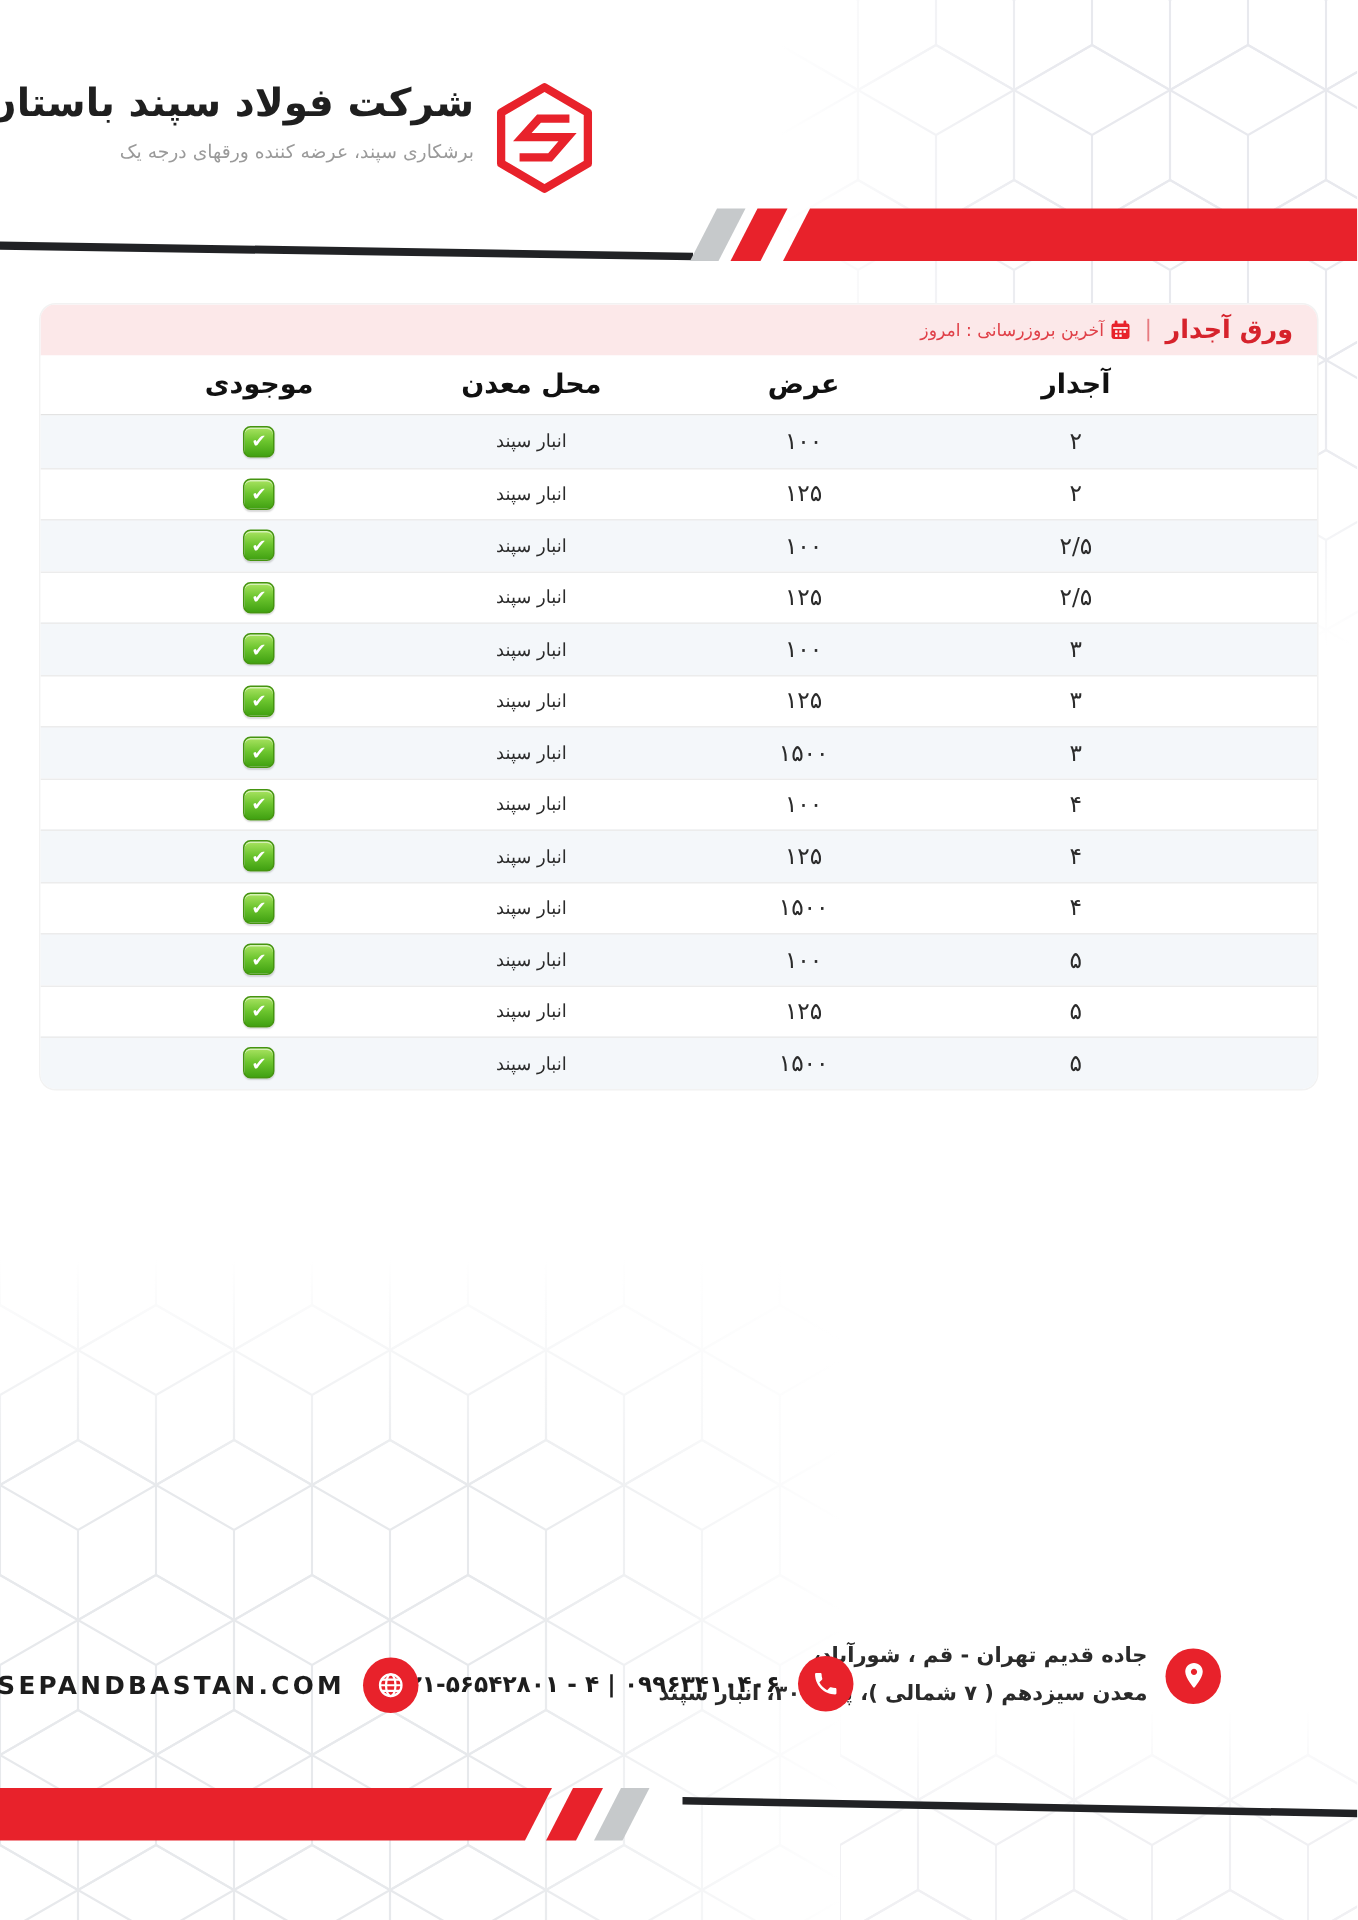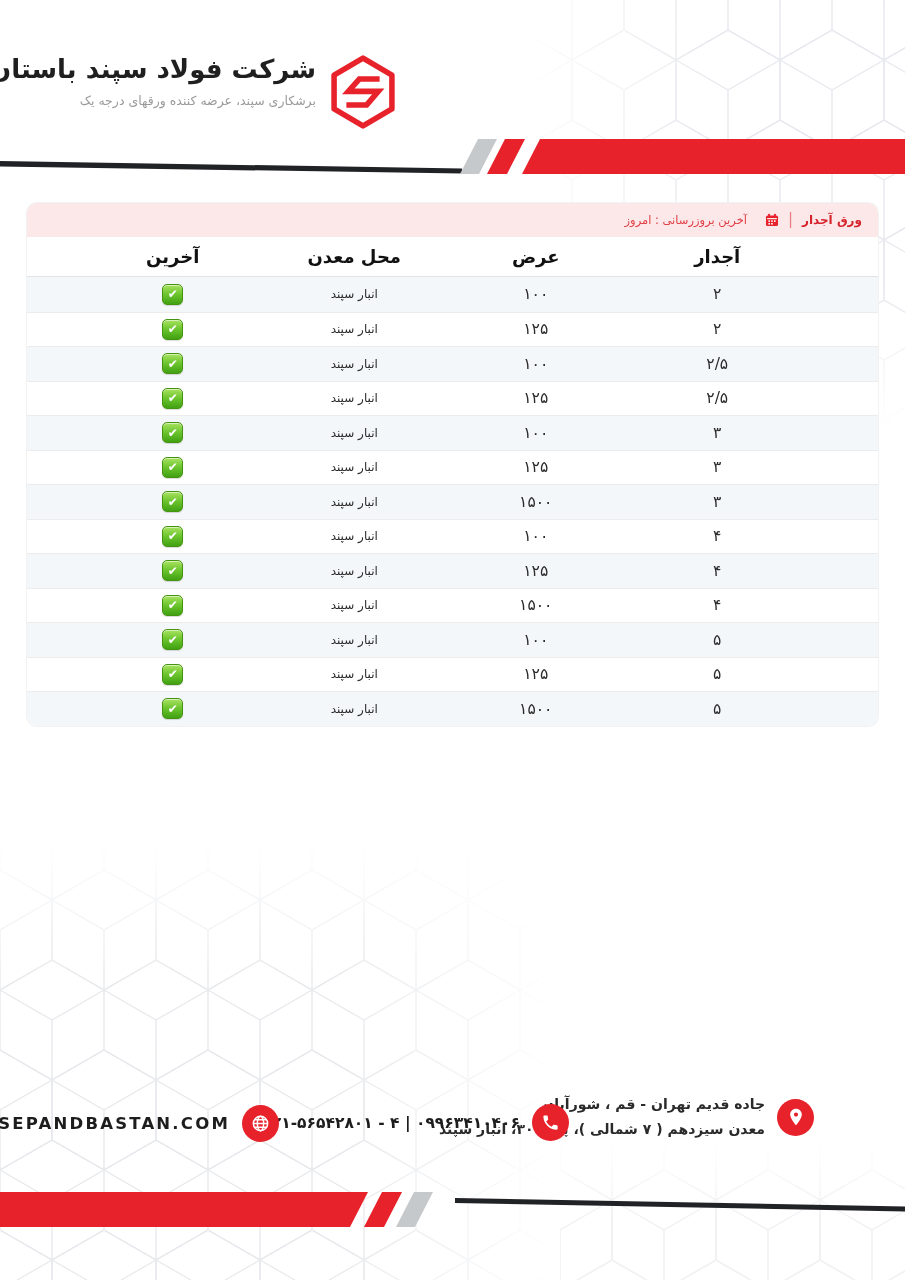--- a/index.html
+++ b/index.html
@@ -22,23 +22,23 @@
   .brand-logo { flex:0 0 auto; }
   .brand-text { padding-top:2px; text-align:right; white-space:nowrap; }
   .brand-name { font-size:26px; font-weight:bold; color:#1f1f1f; letter-spacing:0; }
   .brand-tagline { margin-top:9px; font-size:12.5px; color:#9a9a9a; }
   
   .sheet { position:absolute; top:203px; right:27px; width:851px; z-index:3;
            border-radius:10px; overflow:hidden; background:#fff;
            box-shadow:0 0 0 1px #f2f2f2; }
   .sheet-titlebar { display:flex; align-items:center; gap:9px; height:34px;
                     background:#fce8e9; padding:0 16px; }
-  .sheet-title { font-size:12px; font-weight:bold; color:#d6232c; }
+  .sheet-title { font-size:17px; font-weight:bold; color:#d6232c; }
   .sheet-sep { color:#d6232c; opacity:.55; font-size:15px; transform:translateY(-1px); }
-  .sheet-update { display:flex; align-items:flex-end; gap:18px; font-size:11.5px; color:#e04048; }
+  .sheet-update { display:flex; align-items:flex-end; gap:4px; font-size:11.5px; color:#e04048; }
   .thead { display:flex; align-items:center; height:40px; background:#fff;
            padding:0 70px 0 55px; border-bottom:1px solid #e3e3e3; }
   .thead .cell { font-size:18px; font-weight:bold; color:#111; }
   .trow { display:flex; align-items:center; height:34.5px; padding:0 70px 0 55px; background:#fff; }
   .trow + .trow { border-top:1px solid #ececec; }
   .trow:nth-child(odd) { background:#f4f7fa; }
   .cell { flex:1; text-align:center; font-size:15.5px; color:#2b2b2b; }
   .cell.loc { font-size:12px; }
   .check { display:inline-flex; width:21px; height:21px; border-radius:5px;
            align-items:center; justify-content:center;
@@ -164,21 +164,21 @@
         <rect x="6.2" y="10" width="1.6" height="1.6" fill="#fff"></rect>
       </svg>
       <span>آخرین بروزرسانی : امروز</span>
     </span>
   </div>
 
   <div class="thead">
     <span class="cell">آجدار</span>
     <span class="cell">عرض</span>
     <span class="cell">محل معدن</span>
-    <span class="cell">آخرین</span>
+    <span class="cell">موجودی</span>
   </div>
 
   <div>
   <div class="trow">
     <span class="cell">۲</span>
     <span class="cell">۱۰۰</span>
     <span class="cell loc">انبار سپند</span>
     <span class="cell"><span class="check">✔</span></span>
   </div>
 

